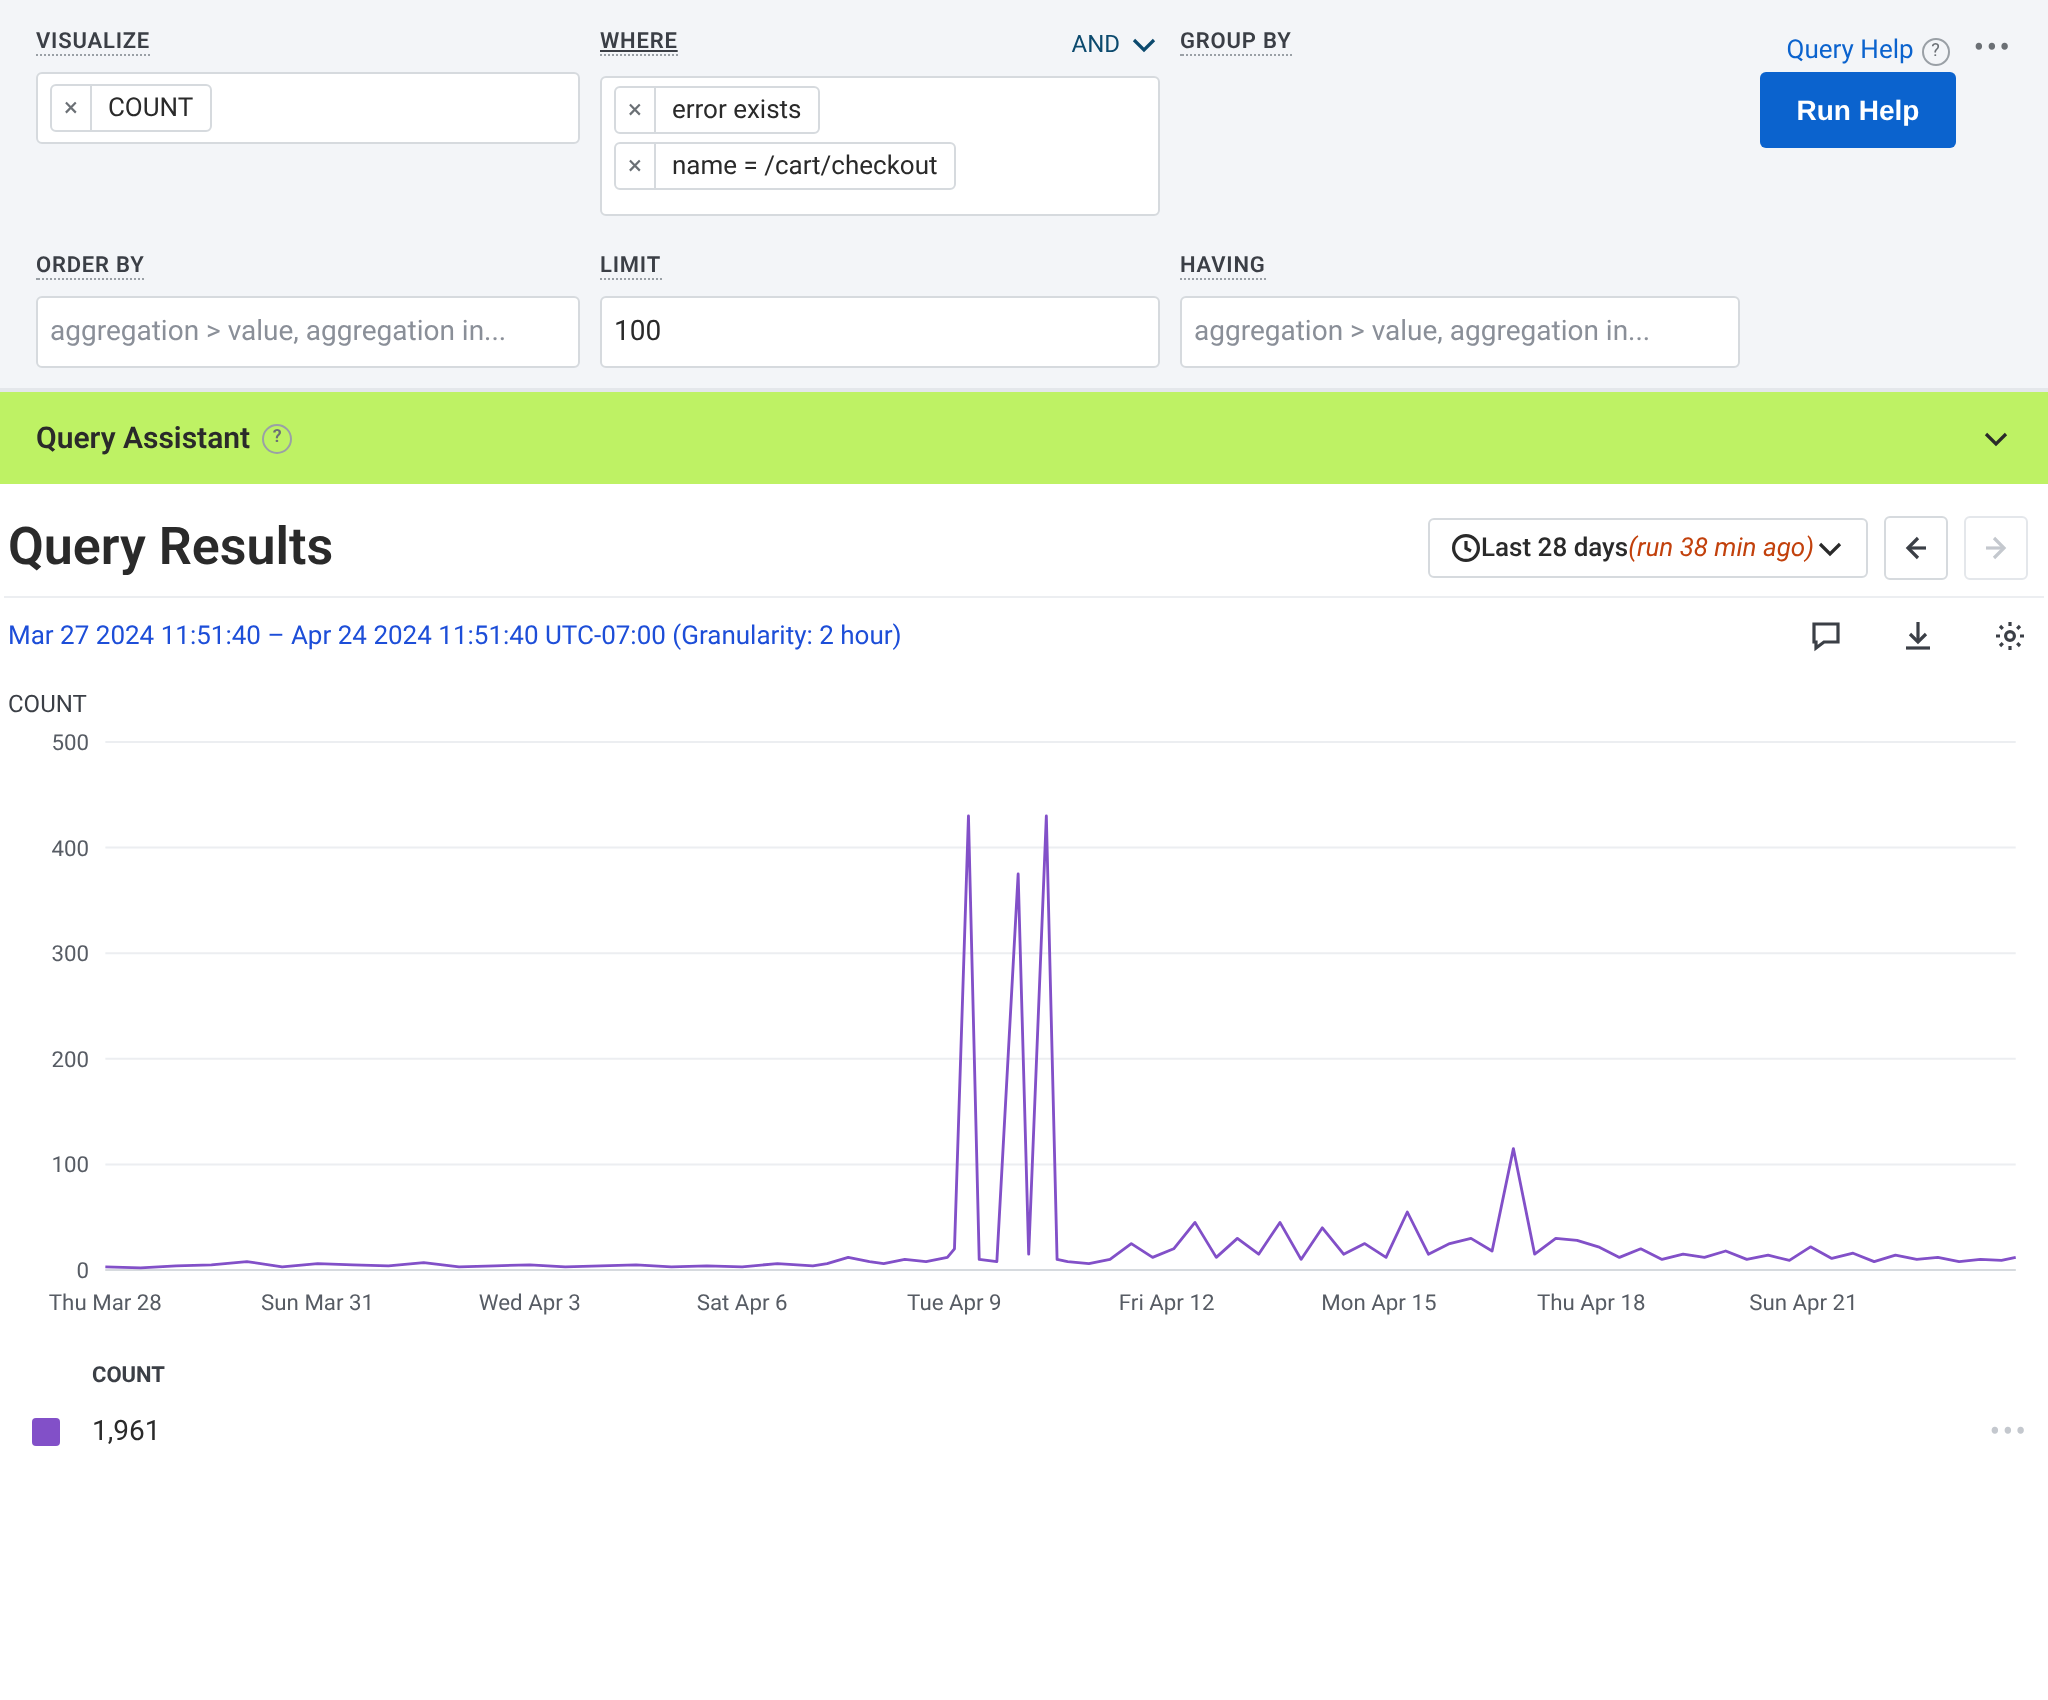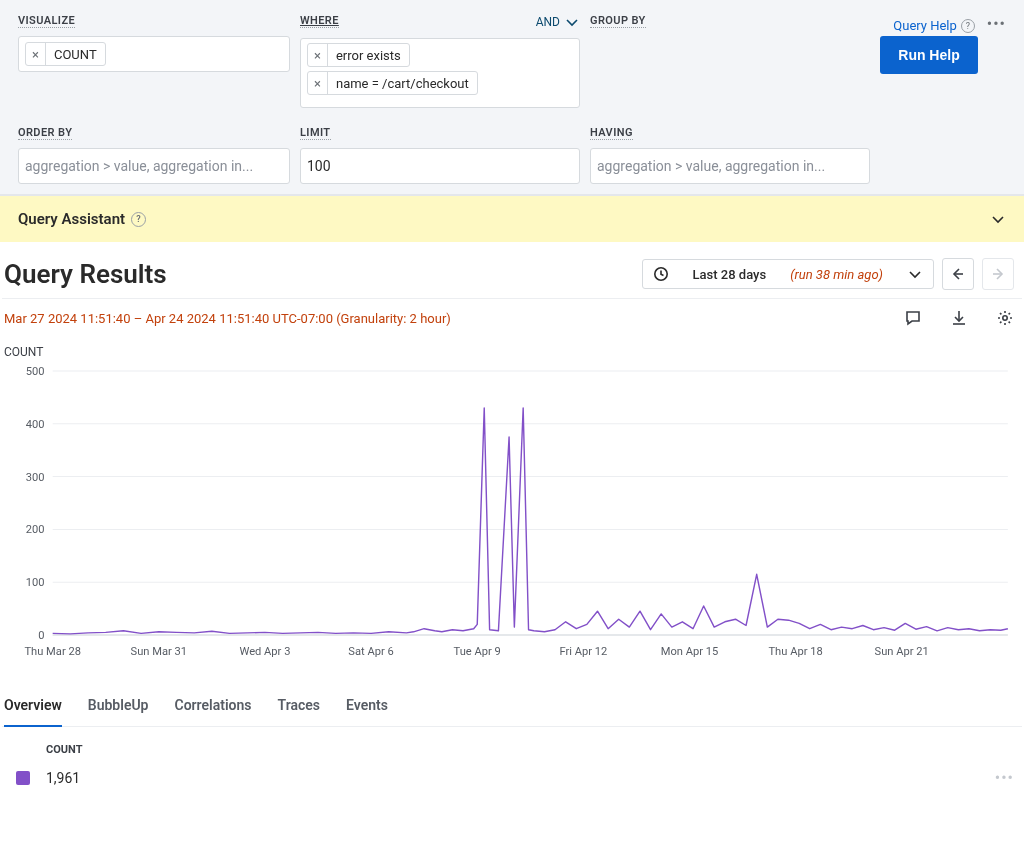--- a/index.html
+++ b/index.html
@@ -16,33 +16,33 @@
   .field-box.tall { min-height: 70px; align-content: flex-start; }
   .field-box.placeholder { color: #8a8f98; }
   .chip { display: inline-flex; align-items: center; border: 1px solid #d6dade; border-radius: 3px; background: #fff; font-size: 13px; height: 24px; }
   .chip .chip-x { padding: 0 6px; color: #6b7075; border-right: 1px solid #d6dade; height: 100%; display: flex; align-items: center; cursor: pointer; font-size: 13px; }
   .chip .chip-label { padding: 0 8px; }
   .top-links { position: absolute; top: 14px; right: 18px; display: flex; align-items: flex-end; gap: 12px; }
   .query-help { color: #0b63ce; font-size: 13px; display: inline-flex; align-items: center; gap: 4px; }
   .circle-q { width: 14px; height: 14px; border: 1px solid #9aa0a6; border-radius: 50%; font-size: 9px; display: inline-flex; align-items: center; justify-content: center; color: #6b7075; }
   .more-dots { color: #6b7075; font-size: 16px; letter-spacing: 1px; cursor: pointer; }
   .run-btn { background: #0b63ce; color: #fff; border: none; border-radius: 3px; font-size: 14px; font-weight: 600; padding: 0 12px; height: 38px; cursor: pointer; margin-top: 22px; }
-  .query-assistant { background: #fef9c3; border-top: 1px solid #e4e7eb; padding: 14px 18px; display: flex; justify-content: space-between; align-items: center; }
+  .query-assistant { background: #bef264; border-top: 1px solid #e4e7eb; padding: 14px 18px; display: flex; justify-content: space-between; align-items: center; }
   .qa-title { font-size: 15px; font-weight: 600; color: #2a2a2a; display: flex; align-items: center; gap: 6px; }
   .qa-title .circle-q { width: 15px; height: 15px; }
   .results { padding: 16px 2px 0 2px; }
   .results-head { display: flex; justify-content: space-between; align-items: center; padding: 0 8px 8px 2px; border-bottom: 1px solid #eceef1; }
   .results-title { font-size: 26px; font-weight: 600; color: #2a2a2a; }
   .results-controls { display: flex; align-items: center; gap: 8px; }
-  .time-picker { display: inline-flex; align-items: center; gap: 24px; border: 1px solid #d6dade; border-radius: 3px; padding: 6px 10px; font-size: 13px; cursor: pointer; }
+  .time-picker { display: inline-flex; align-items: center; gap: 0; border: 1px solid #d6dade; border-radius: 3px; padding: 6px 10px; font-size: 13px; cursor: pointer; }
   .time-picker .tp-main { color: #2a2a2a; font-weight: 500; }
   .time-picker .tp-sub { color: #c2410c; font-style: italic; }
   .icon-box { width: 32px; height: 32px; border: 1px solid #d6dade; border-radius: 3px; display: inline-flex; align-items: center; justify-content: center; color: #3b3f46; cursor: pointer; }
   .icon-box.disabled { color: #c4c8ce; border-color: #e4e7eb; }
-  .sub-meta { display: flex; justify-content: space-between; align-items: center; padding: 10px 8px 12px 2px; font-size: 13px; color: #c2410c; }
+  .sub-meta { display: flex; justify-content: space-between; align-items: center; padding: 10px 8px 12px 2px; font-size: 13px; color: #1d4ed8; }
   .meta-icons { display: flex; gap: 28px; color: #3b3f46; }
   .meta-icons span { cursor: pointer; display: inline-flex; }
   .chart-area { padding: 0 4px 0 2px; }
   .count-title { font-size: 12px; color: #3b3f46; margin: 6px 0 6px 0; }
   .chart-svg { width: 100%; height: 300px; display: block; }
   .tabs { display: flex; gap: 26px; border-bottom: 1px solid #eceef1; margin-top: 20px; padding: 0 2px; }
   .tab { padding: 12px 0; font-size: 14px; font-weight: 600; color: #575c64; cursor: pointer; }
   .tab.active { color: #2a2a2a; border-bottom: 2px solid #0b63ce; margin-bottom: -1px; }
   .table-area { padding-top: 10px; }
   .table-head { font-size: 11px; font-weight: 700; color: #3b3f46; padding: 6px 0 6px 44px; }
@@ -217,27 +217,20 @@
         <text x="466.66666666666663" y="290" text-anchor="middle" font-size="11" fill="#575c64">Tue Apr 9</text>
         <text x="571.3333333333334" y="290" text-anchor="middle" font-size="11" fill="#575c64">Fri Apr 12</text>
         <text x="676" y="290" text-anchor="middle" font-size="11" fill="#575c64">Mon Apr 15</text>
         <text x="780.6666666666666" y="290" text-anchor="middle" font-size="11" fill="#575c64">Thu Apr 18</text>
         <text x="885.3333333333333" y="290" text-anchor="middle" font-size="11" fill="#575c64">Sun Apr 21</text>
         <line x1="48" y1="270" x2="990" y2="270" stroke="#d6dade" stroke-width="1"></line>
         <path d="M48.0 268.4 L65.4 268.9 L82.9 267.9 L100.3 267.4 L117.8 265.8 L135.2 268.4 L152.7 266.8 L170.1 267.4 L187.6 267.9 L205.0 266.3 L222.4 268.4 L239.9 267.9 L257.3 267.4 L274.8 268.4 L292.2 267.9 L309.7 267.4 L327.1 268.4 L344.6 267.9 L362.0 268.4 L379.4 266.8 L396.9 267.9 L403.9 266.8 L414.3 263.7 L424.8 265.8 L431.8 266.8 L442.2 264.7 L452.7 265.8 L463.2 263.7 L466.7 259.4 L473.6 43.0 L478.9 264.7 L487.6 265.8 L498.1 72.0 L503.3 262.1 L512.0 43.0 L517.3 264.7 L522.5 265.8 L533.0 266.8 L543.4 264.7 L553.9 256.8 L564.4 263.7 L574.8 259.4 L585.3 246.2 L595.8 263.7 L606.2 254.2 L616.7 262.1 L627.2 246.2 L637.6 264.7 L648.1 248.9 L658.6 262.1 L669.0 256.8 L679.5 263.7 L690.0 241.0 L700.4 262.1 L710.9 256.8 L721.4 254.2 L731.8 260.5 L742.3 209.3 L752.8 262.1 L763.2 254.2 L773.7 255.2 L784.2 258.4 L794.6 263.7 L805.1 259.4 L815.6 264.7 L826.0 262.1 L836.5 263.7 L847.0 260.5 L857.4 264.7 L867.9 262.6 L878.4 265.2 L888.8 258.4 L899.3 264.2 L909.8 261.6 L920.2 265.8 L930.7 262.6 L941.2 264.7 L951.6 263.7 L962.1 265.8 L972.6 264.7 L983.0 265.2 L990.0 263.7 " fill="none" stroke="#8250c8" stroke-width="1.4" stroke-linejoin="round"></path>
       </svg>
   </div>
 
-  <div class="tabs">
-    <div class="tab active">Overview</div>
-    <div class="tab">BubbleUp</div>
-    <div class="tab">Correlations</div>
-    <div class="tab">Traces</div>
-    <div class="tab">Events</div>
-  </div>
 
   <div class="table-area">
     <div class="table-head">COUNT</div>
     <div class="table-row">
       <span class="swatch"></span>
       <span>1,961</span>
       <span class="row-actions">•••</span>
     </div>
   </div>
 </div>

